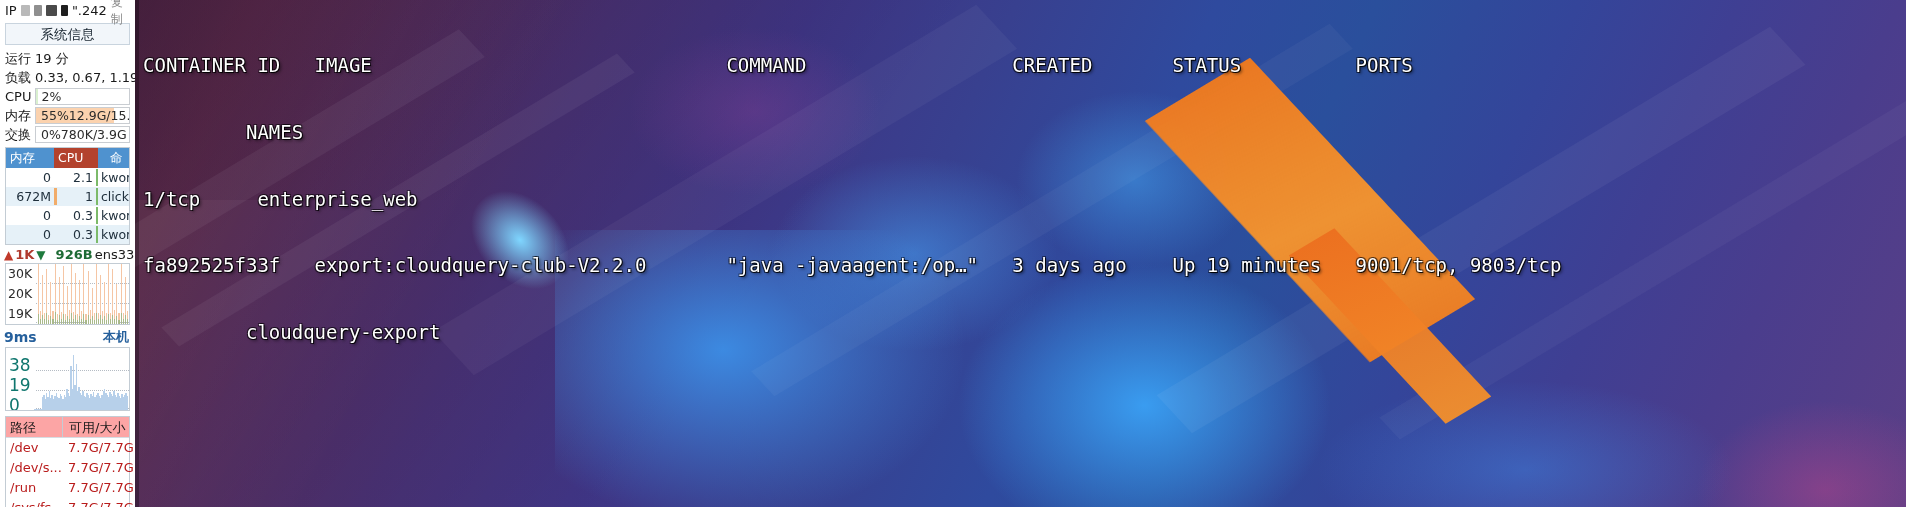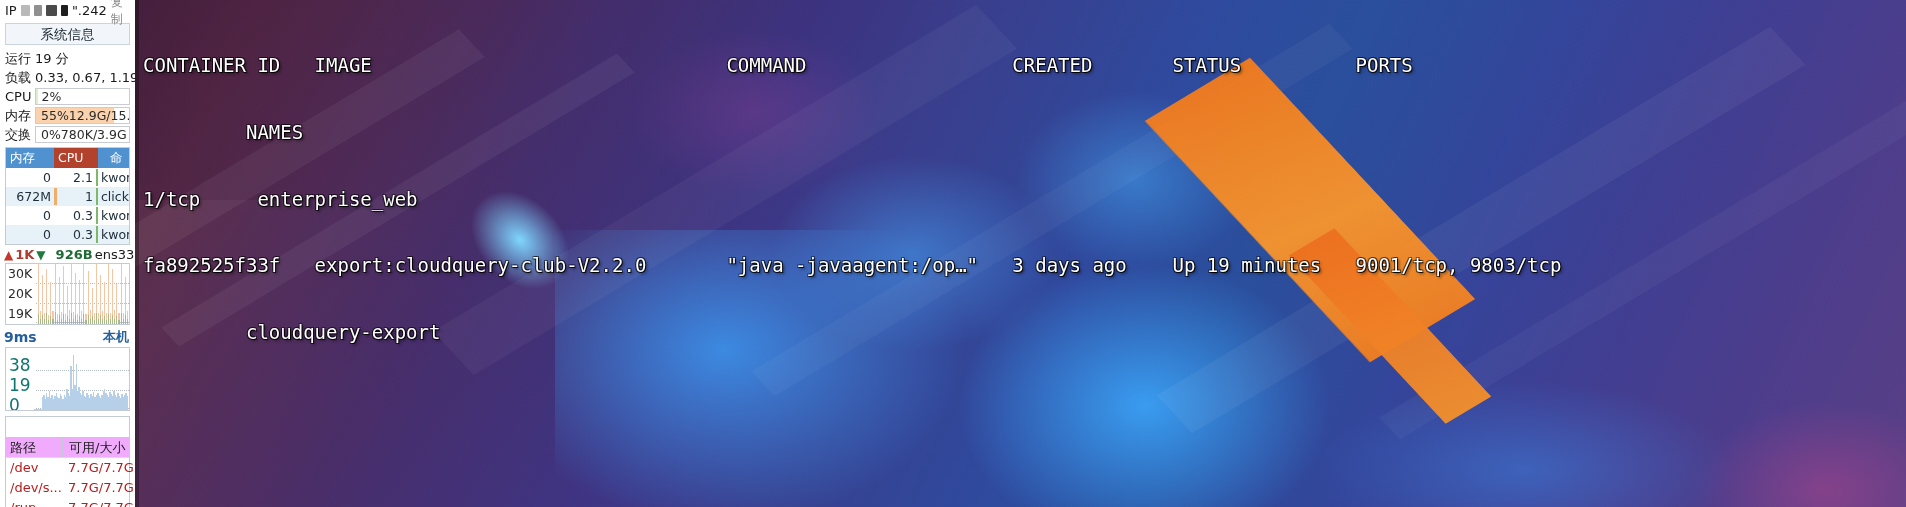--- a/index.html
+++ b/index.html
@@ -196,23 +196,22 @@
   .pingarea .pb { flex: 1; background: #b7d0ea; }
 
   
   #disk-table {
     margin: 5px 5px 0 5px;
     border: 1px solid #c3ccd4;
     font-size: 13px;
   }
   #disk-head {
     display: flex; height: 21px; line-height: 21px;
-    background: #f0abfc; color: #1a1a1a;
+    background: #fca5a5; color: #1a1a1a;
     border-bottom: 1px solid #d6dde3;
-    margin-top: 20px;
   }
   #disk-head .d-path { flex: 0 0 56px; padding-left: 4px; }
   #disk-head .d-size { flex: 1; padding-left: 6px; border-left: 1px solid #c3ccd4; }
   .disk-row { display: flex; height: 20px; line-height: 20px; color:#b91c1c;}
   .disk-row .d-path { flex: 0 0 62px; padding-left: 4px; white-space: nowrap;}
   .disk-row .d-size { flex: 1; text-align: right; padding-right: 5px; }
 
   
   #terminal {
     position: relative;

